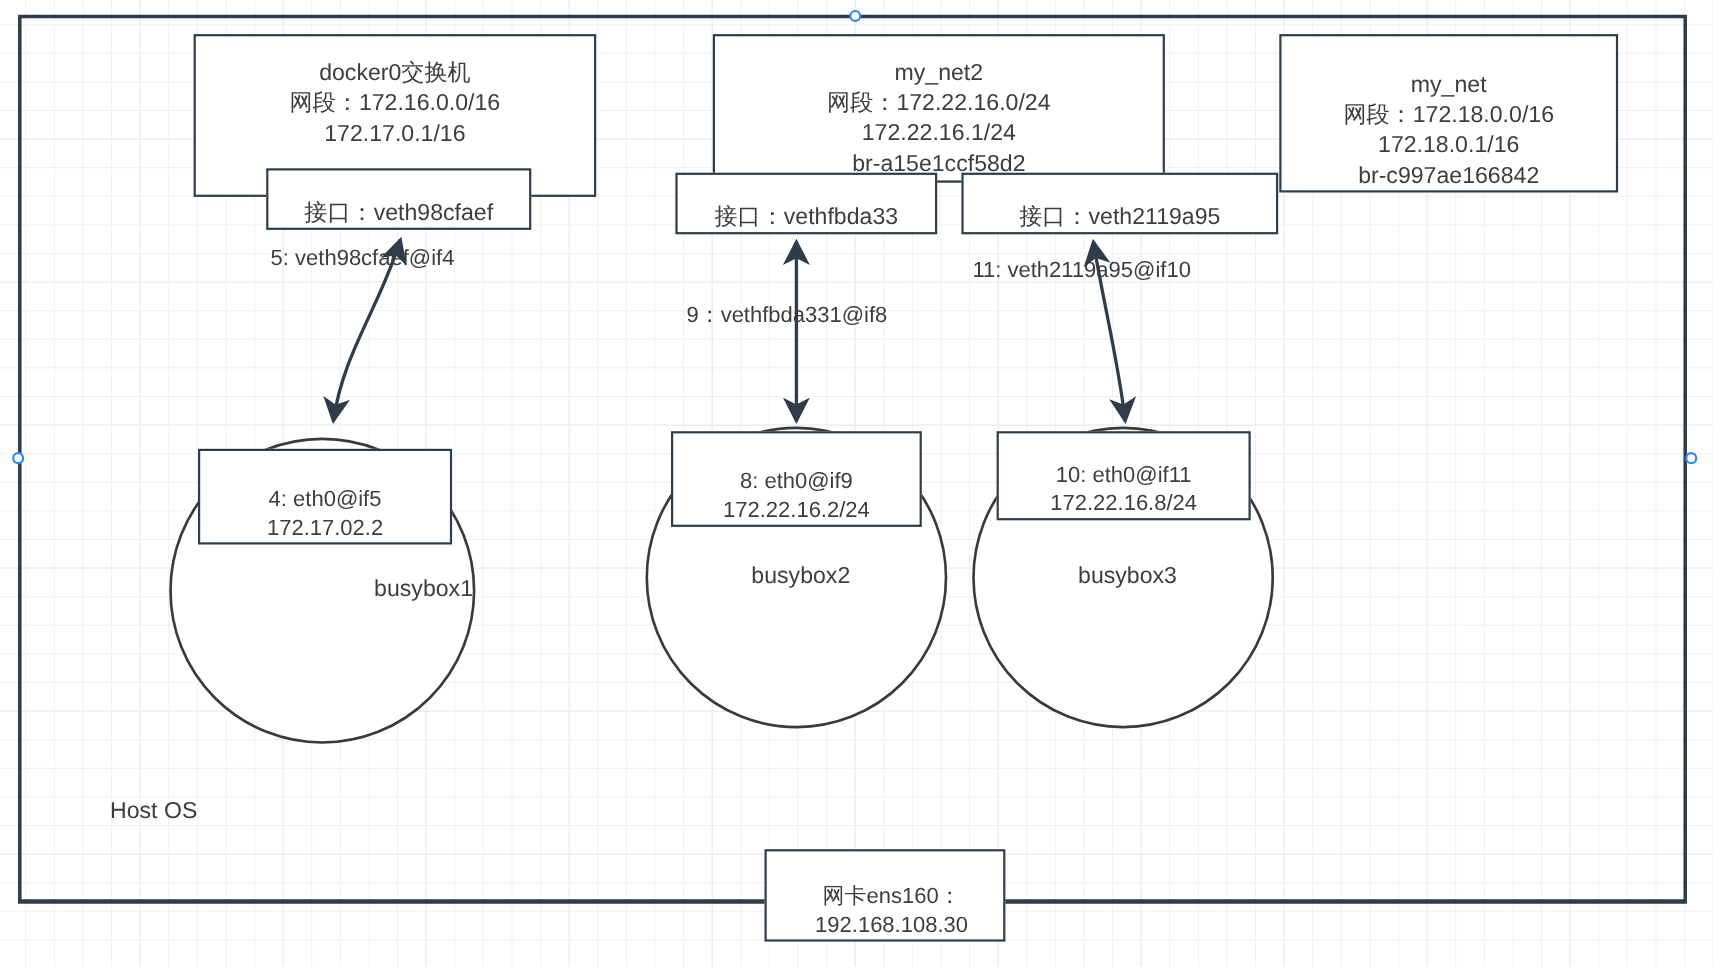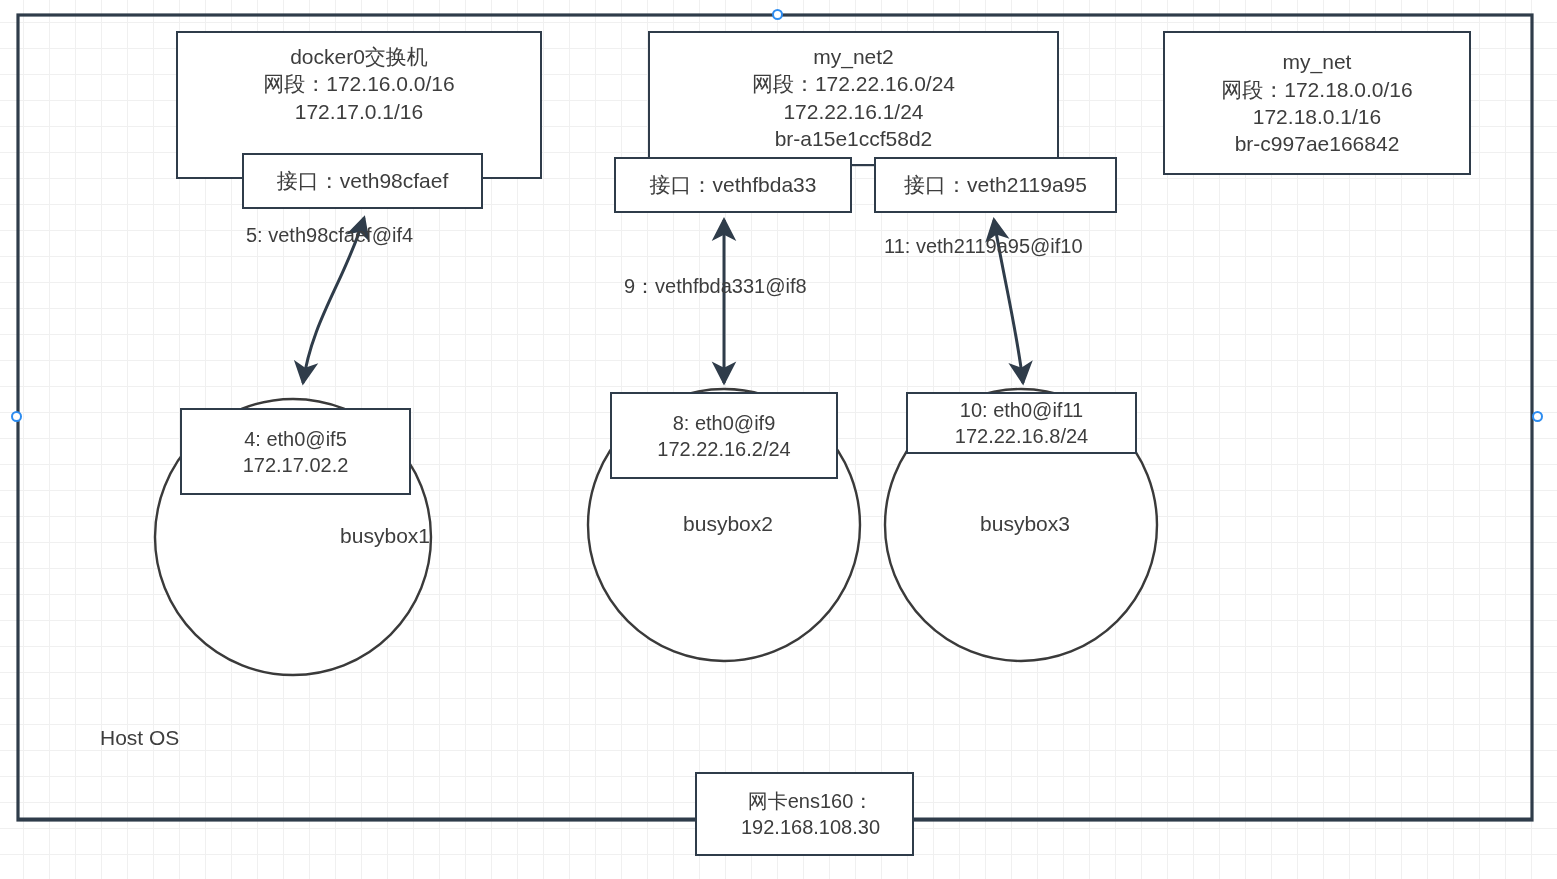--- a/index.html
+++ b/index.html
@@ -39,41 +39,41 @@
     pointer-events: none;
   }
   .node {
     position: absolute;
     box-sizing: border-box;
     background: #ffffff;
     border: 2px solid #2f3c4a;
     display: flex;
     flex-direction: column;
     align-items: center;
-    justify-content: center;
+    justify-content: flex-end;
     text-align: center;
     color: #3d3d3d;
     line-height: 1.30;
   }
   .node .line { display: block; white-space: nowrap; }
 
   
   #docker0-box   { left: 176px; top: 31px;  width: 366px; height: 148px; font-size: 21px; padding-bottom: 42px; z-index: 2;}
   #mynet2-box    { left: 648px; top: 31px;  width: 411px; height: 135px; font-size: 21px; padding-bottom: 2px;  z-index: 2;}
   #mynet-box     { left: 1163px; top: 31px; width: 308px; height: 144px; font-size: 21px; z-index: 2;}
 
   
   #iface-docker0 { left: 242px; top: 153px; width: 241px; height: 56px; font-size: 21px; z-index: 4;}
   #iface-net2-a  { left: 614px; top: 157px; width: 238px; height: 56px; font-size: 21px; z-index: 4;}
-  #iface-net2-b  { left: 874px; top: 157px; width: 243px; height: 56px; font-size: 21px; z-index: 4;}
+  #iface-net2-b  { left: 874px; top: 157px; width: 288px; height: 56px; font-size: 21px; z-index: 4;}
 
   
   #eth-busybox1  { left: 180px; top: 408px; width: 231px; height: 87px; font-size: 20px; z-index: 4;}
   #eth-busybox2  { left: 610px; top: 392px; width: 228px; height: 87px; font-size: 20px; z-index: 4;}
-  #eth-busybox3  { left: 906px; top: 392px; width: 231px; height: 62px; font-size: 20px; z-index: 4;}
+  #eth-busybox3  { left: 906px; top: 392px; width: 231px; height: 81px; font-size: 20px; z-index: 4;}
 
   
   #nic-box       { left: 695px; top: 772px; width: 219px; height: 84px; font-size: 20px; z-index: 5; padding-left: 12px;}
 
   .arrow-label {
     position: absolute;
     font-size: 20px;
     color: #3d3d3d;
     white-space: nowrap;
     z-index: 3;

